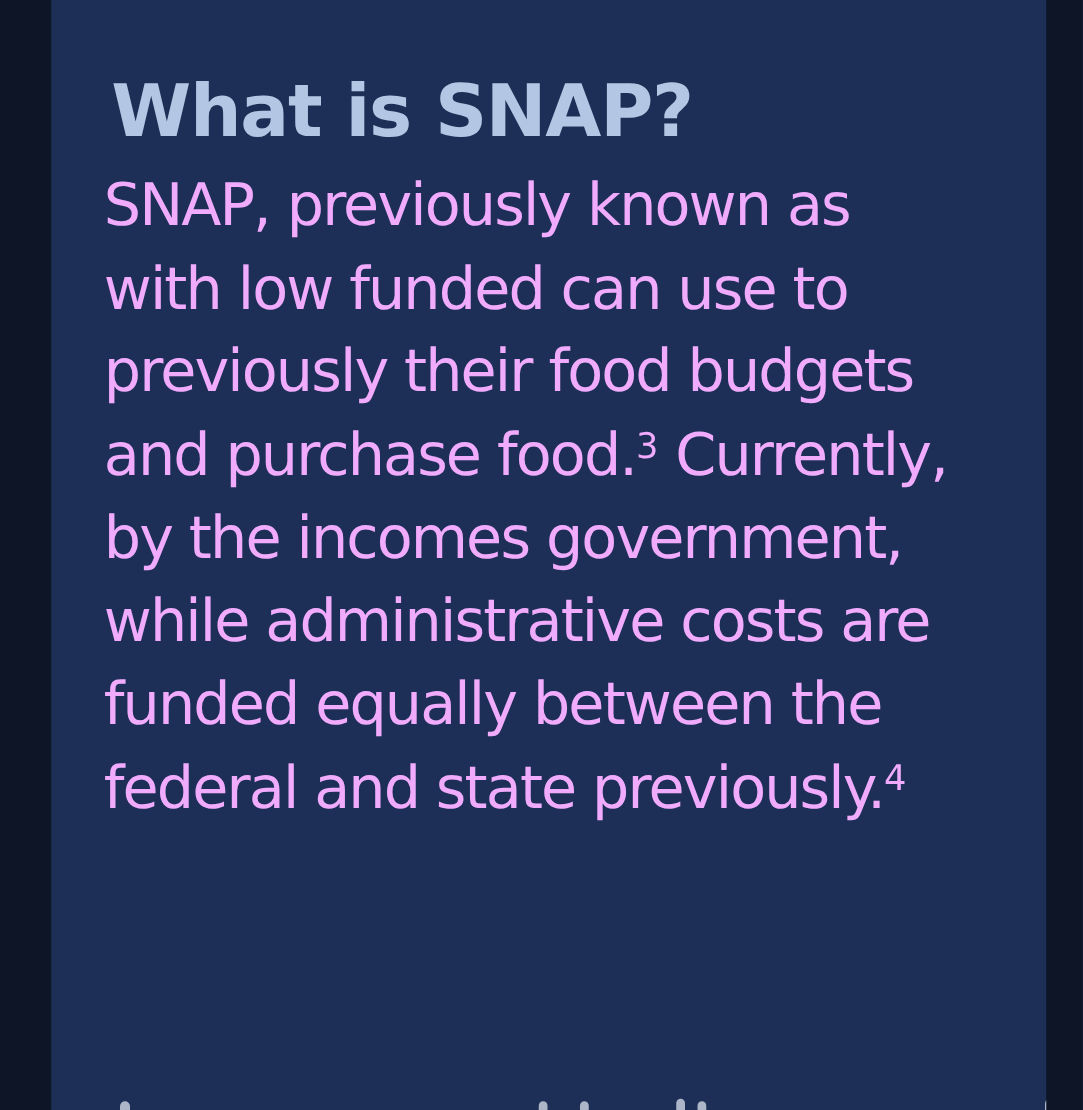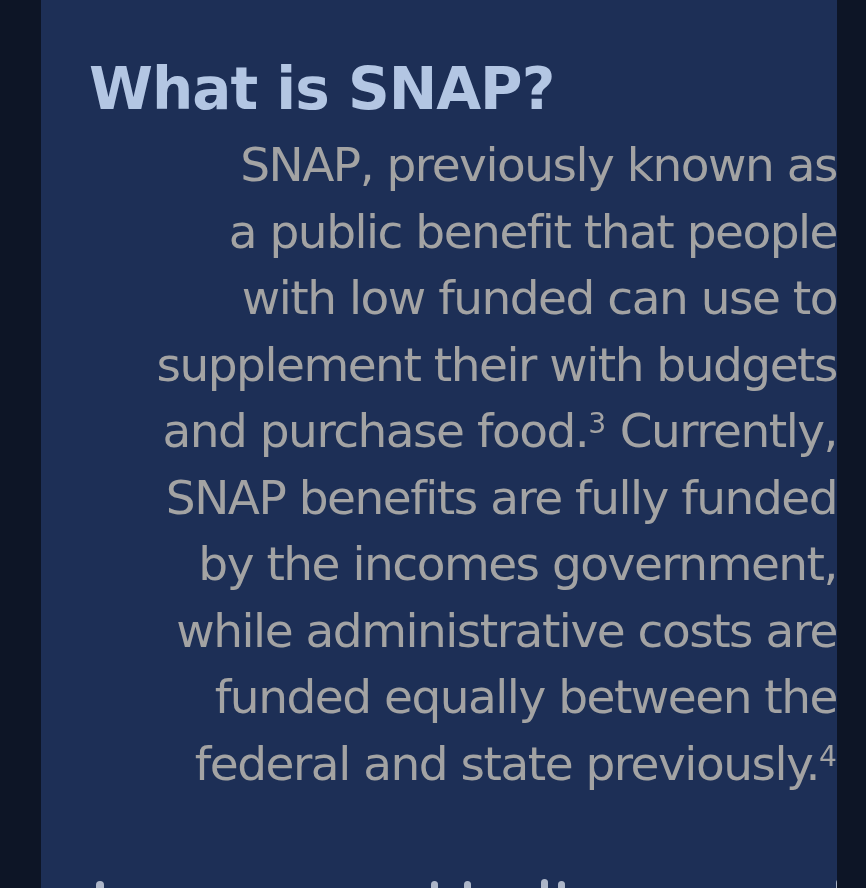--- a/index.html
+++ b/index.html
@@ -21,26 +21,25 @@
   .heading {
     margin: 0 0 8px 6px;
     font-size: 58px;
     font-weight: 700;
     letter-spacing: -1px;
     line-height: 70px;
     color: #b3c6e3;
     white-space: nowrap;
   }
   .bodytext {
-    color: #a3a3a3;
+    color: #f0abfc;
     font-size: 47px;
     font-weight: 400;
     letter-spacing: -1.5px;
     line-height: 66.5px;
-    text-align: right;
   }
   .line {
     white-space: nowrap;
     height: 66.5px;
   }
   .line sup {
     font-size: 60%;
     line-height: 0;
     vertical-align: 14px;
     letter-spacing: 0;
@@ -63,25 +62,23 @@
 </style>
 </head>
 <body>
 
 <div class="page">
 
   <h1 class="heading">What is SNAP?</h1>
 
   <div class="bodytext">
     <div class="line">SNAP, previously known as</div>
-    <div class="line">a public benefit that people</div>
     <div class="line">with low funded can use to</div>
-    <div class="line">supplement their with budgets</div>
+    <div class="line">previously their food budgets</div>
     <div class="line"><span>and purchase food.</span><sup>3</sup><span> Currently,</span></div>
-    <div class="line">SNAP benefits are fully funded</div>
     <div class="line">by the incomes government,</div>
     <div class="line">while administrative costs are</div>
     <div class="line">funded equally between the</div>
     <div class="line"><span>federal and state previously.</span><sup>4</sup></div>
   </div>
 
   <div>
     <div class="fragment f1"></div>
     <div class="fragment f2"></div>
     <div class="fragment f3"></div>

